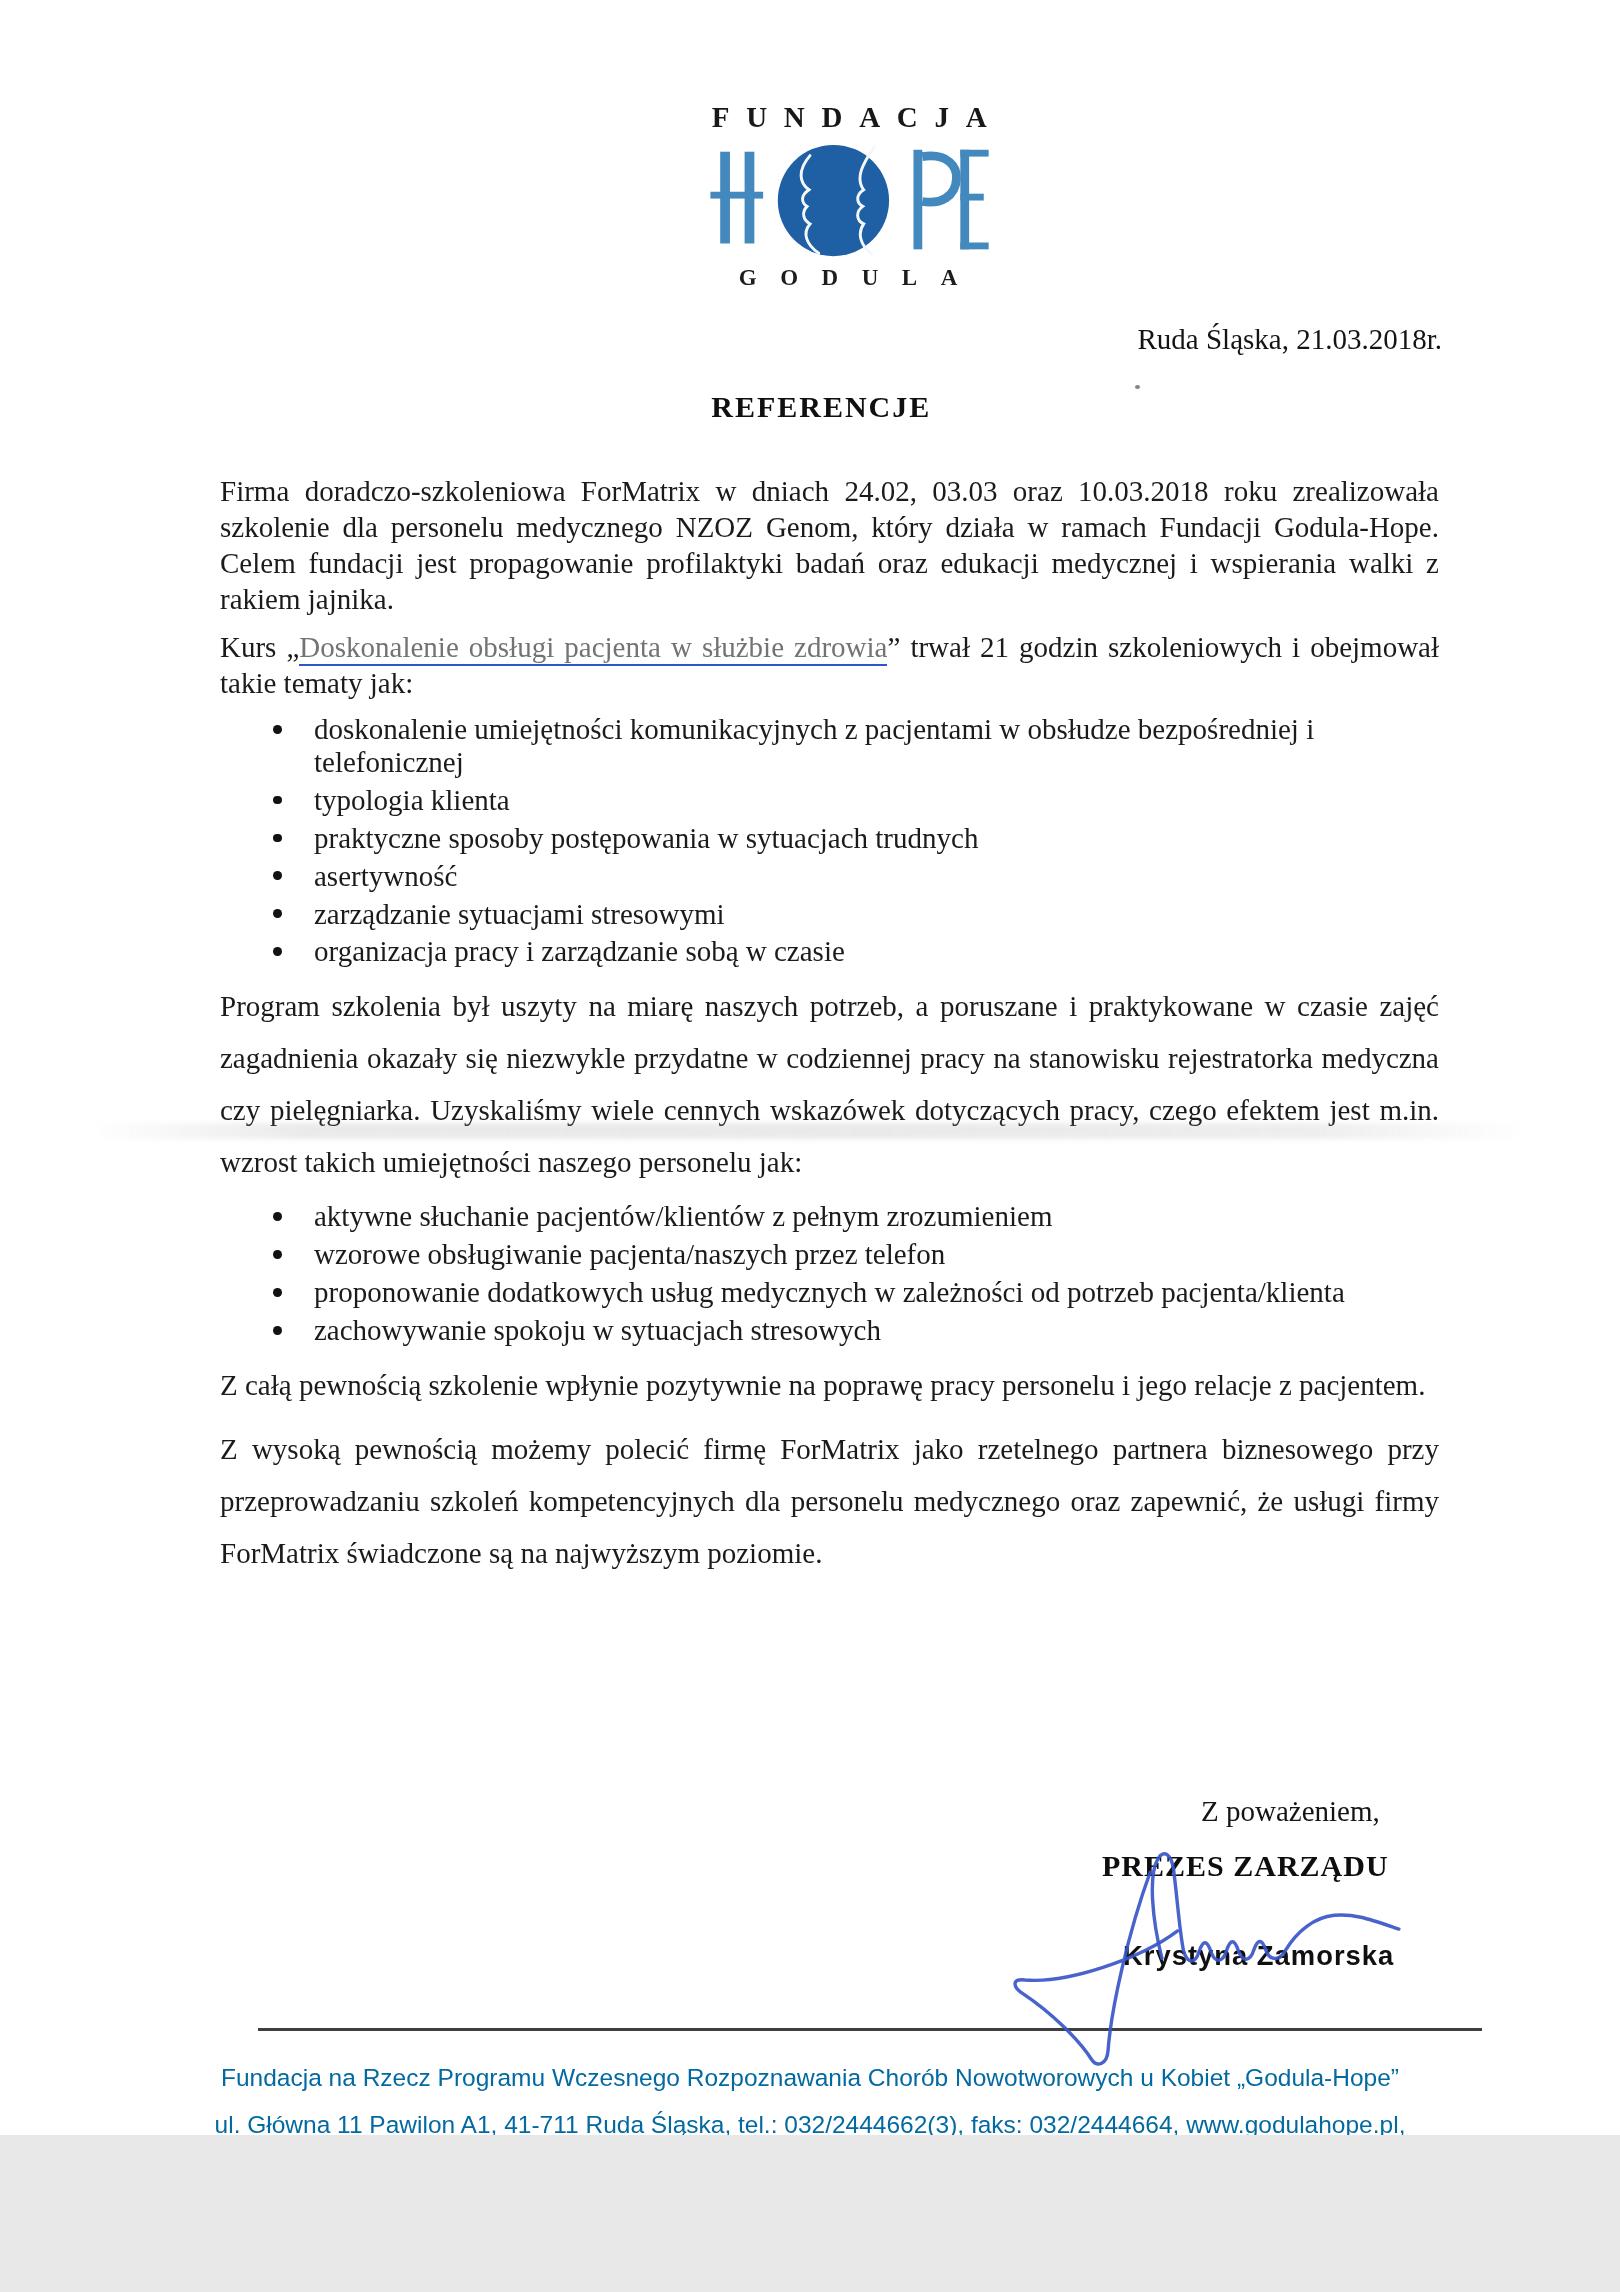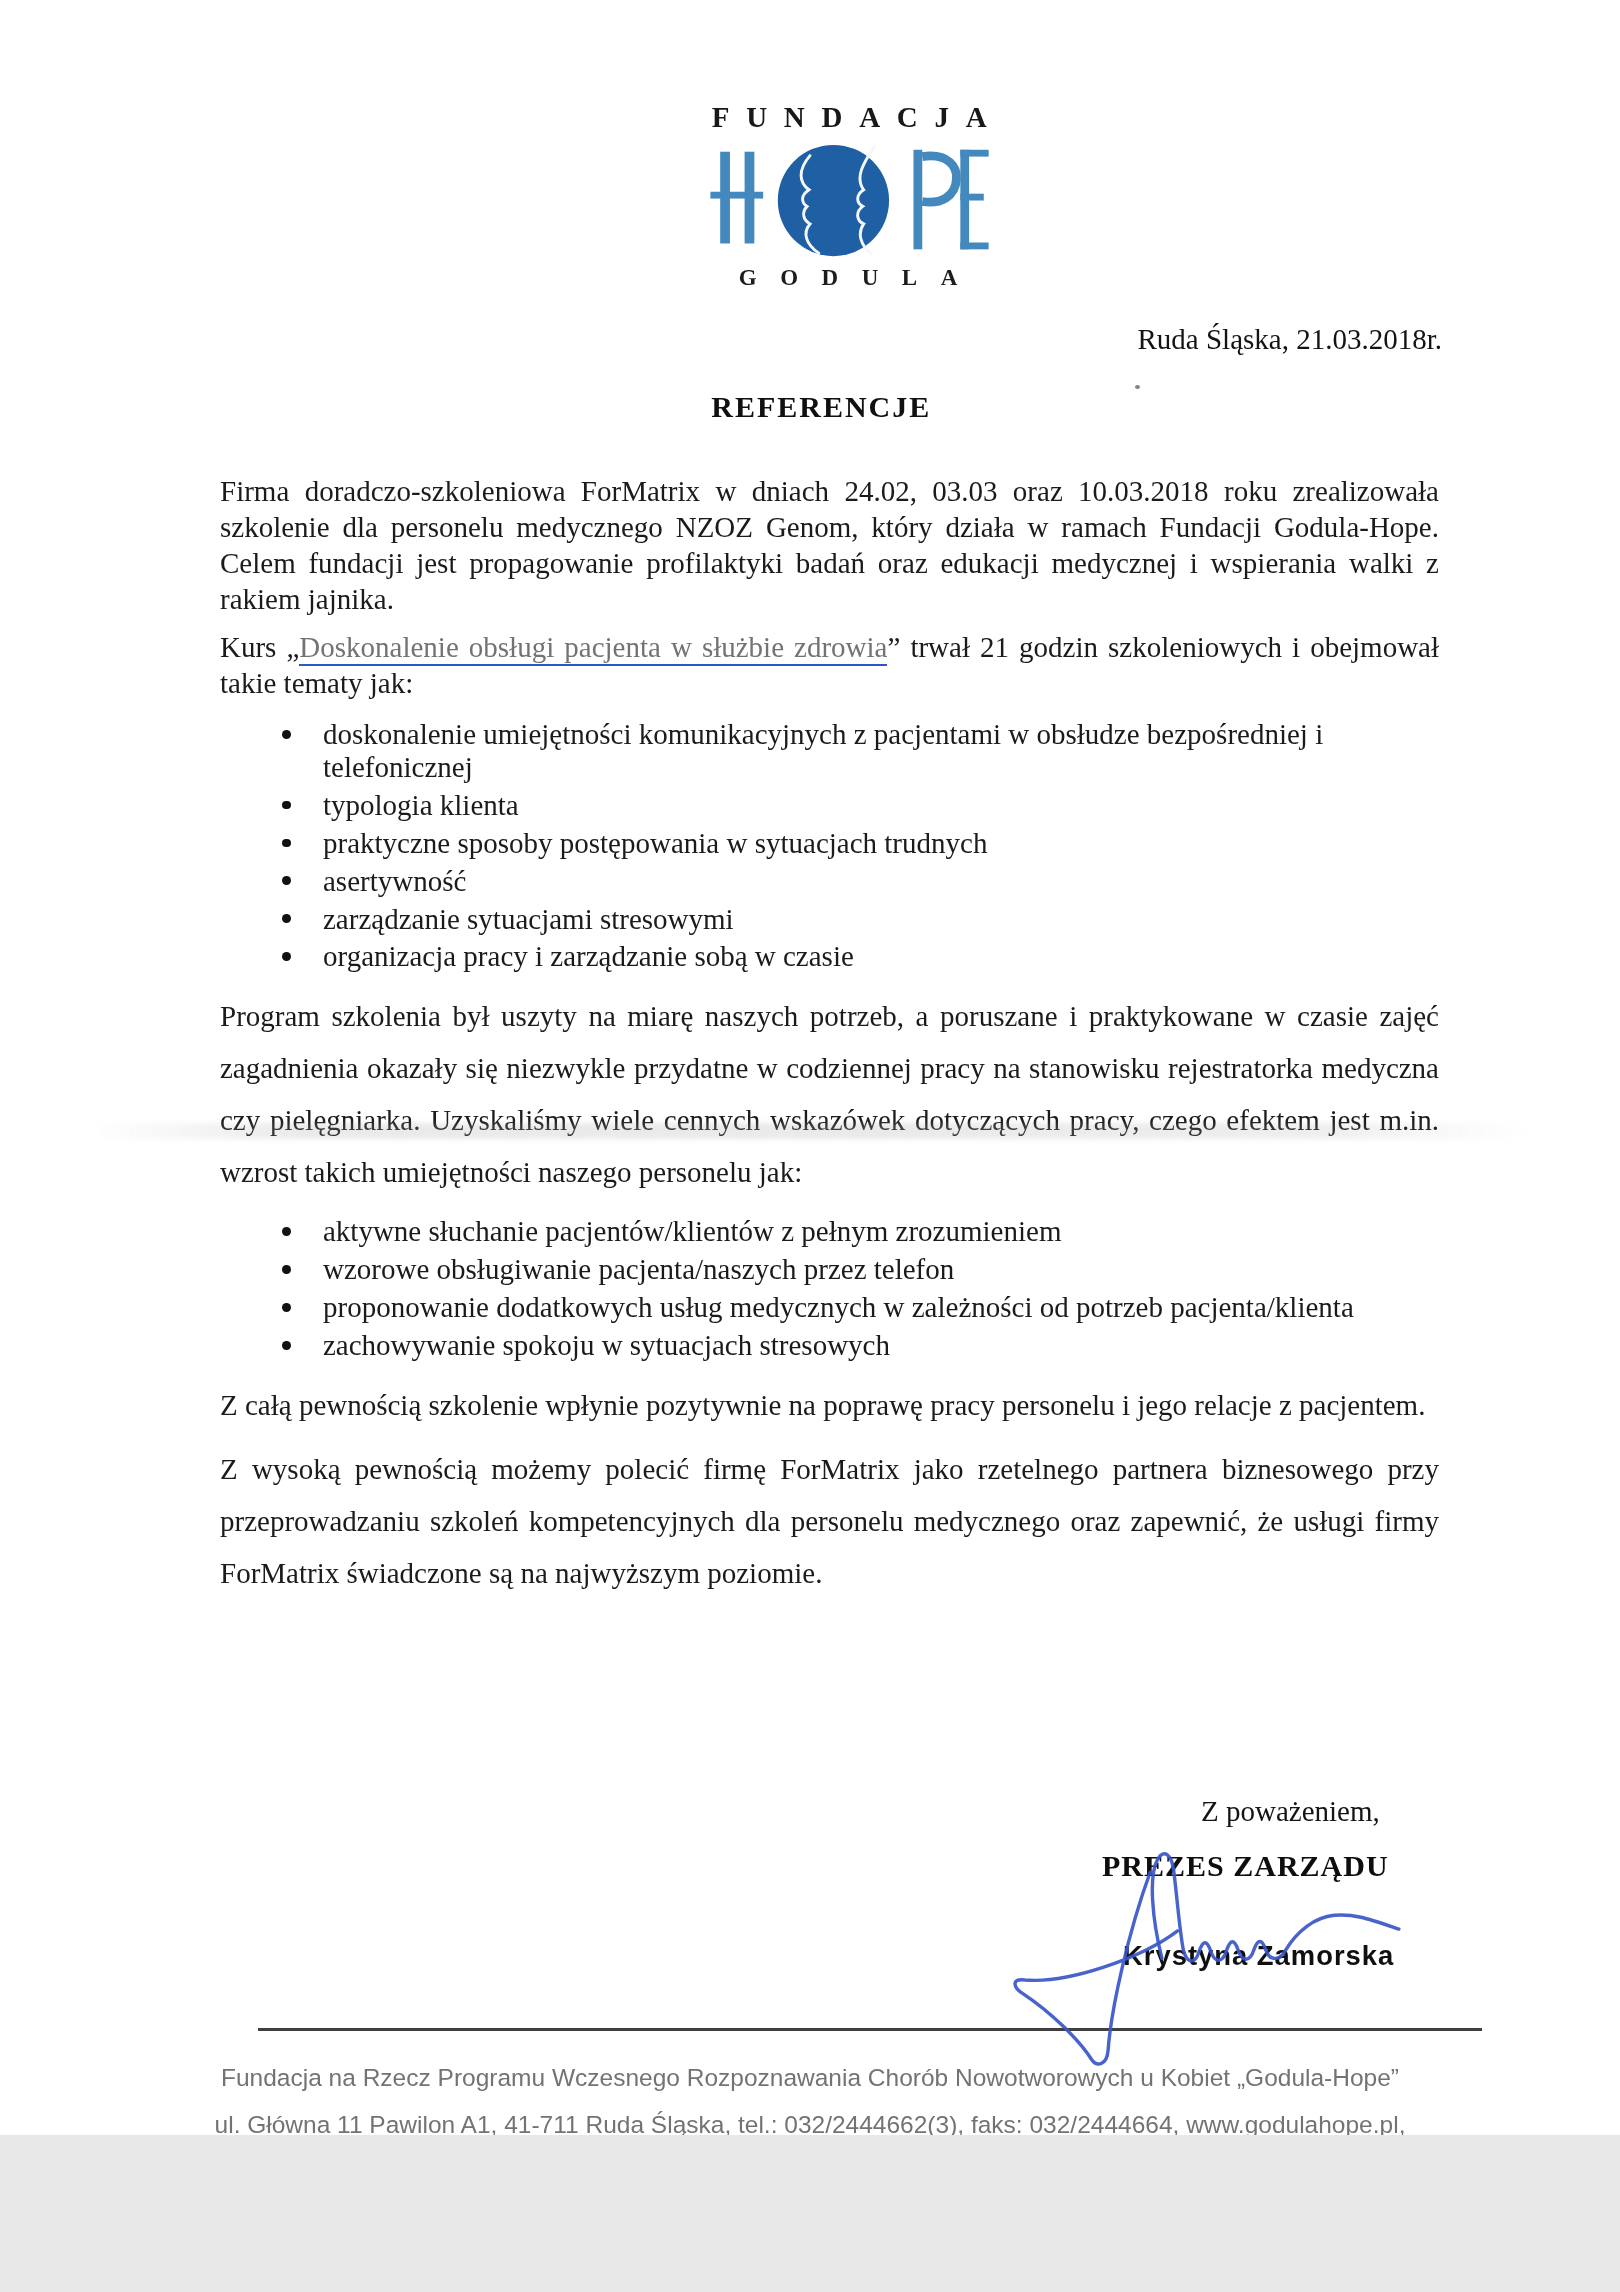--- a/index.html
+++ b/index.html
@@ -51,21 +51,21 @@
   .wide{line-height:52px;}
   .just{text-align:justify;text-justify:inter-word;}
   .mt-para2{margin-top:5.9px;}
   .mt-para4{margin-top:13.7px;}
   .course-link{
     color:#737373;
     border-bottom:2px solid #2a58c4;
     padding-bottom:1px;
   }
   ul.topics{
-    list-style:none;margin:17px;padding:0;
+    list-style:none;margin:8px;padding:0;
   }
   .list1{margin-top:29px;}
   .list2{margin-top:31px;}
   ul.topics li{
     position:relative;
     padding-left:98px;
     line-height:33px;
     margin-bottom:4.9px;
   }
   .list2 li{margin-bottom:8.8px;}
@@ -107,21 +107,21 @@
 
   
   .footer-rule{
     position:absolute;left:258px;top:2028px;width:1224px;height:2.9px;
     background:#3f3f3f;
   }
   .footer{
     position:absolute;left:0;right:0;top:2054px;
     text-align:center;
     font-family:"Liberation Sans", sans-serif;
-    font-size:24.5px;line-height:47px;color:#737373;
+    font-size:24.5px;line-height:47px;color:#0369a1;
   }
 </style>
 </head>
 <body>
 
 <div class="page">
 
   <div class="logo">
     <div class="logo-top">FUNDACJA</div>
     <div class="logo-mid">

